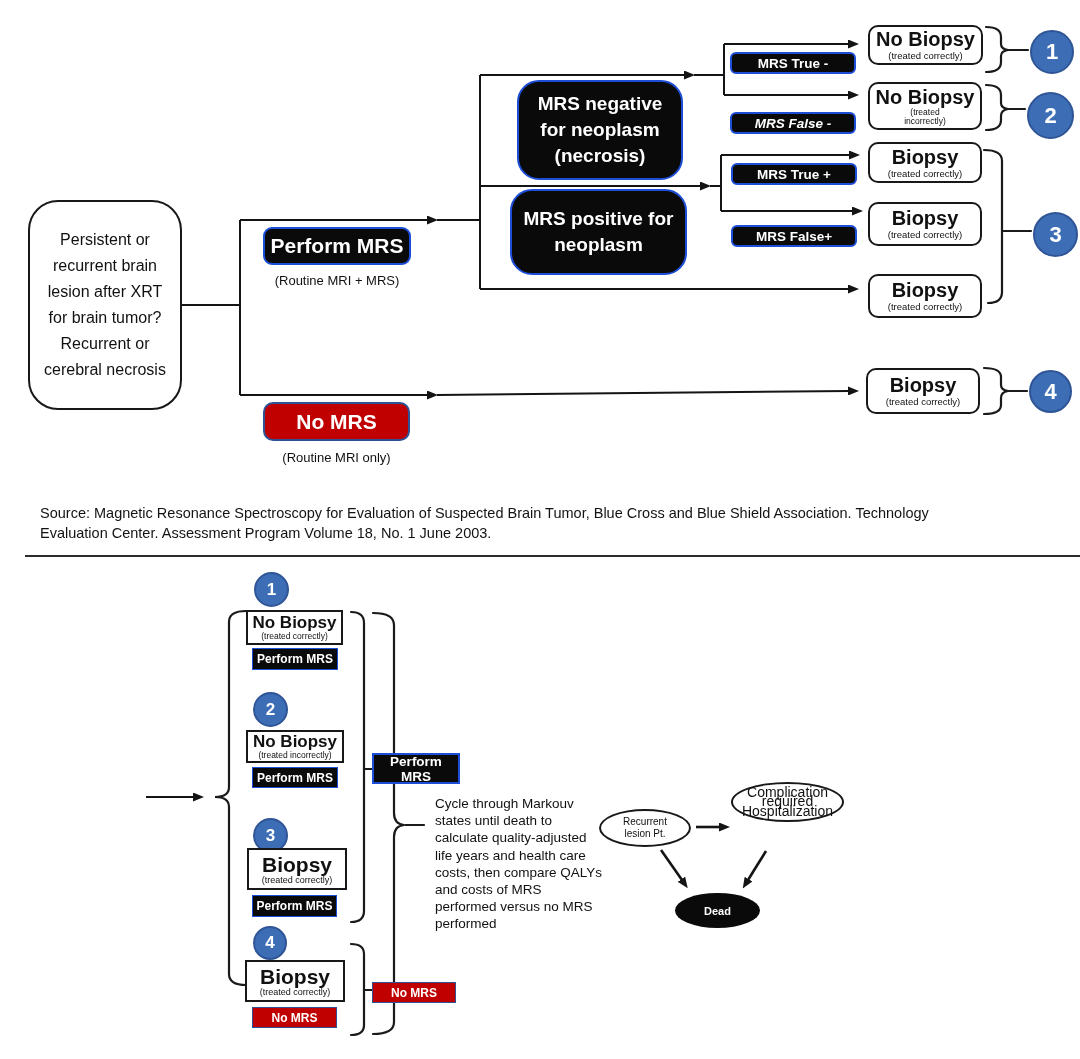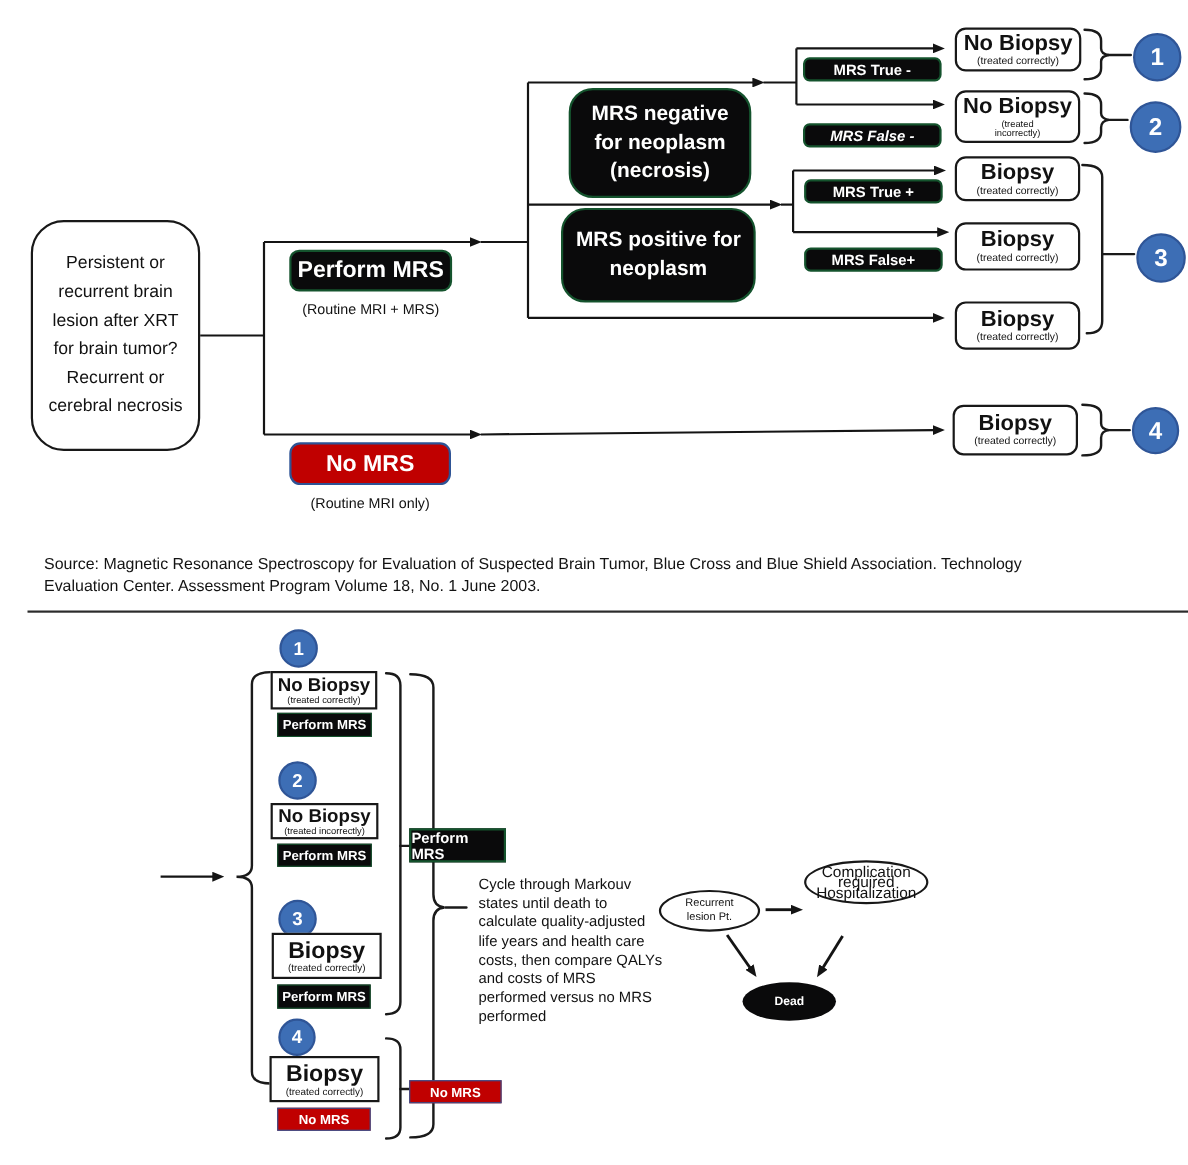--- a/index.html
+++ b/index.html
@@ -1,22 +1,22 @@
 <!DOCTYPE html>
 <html><head>
 <meta charset="utf-8">
 <style>
   html,body{margin:0;padding:0;background:#fff;}
   .canvas{position:relative;width:1080px;height:1059px;background:#fff;
           font-family:"Liberation Sans",sans-serif;color:#111;overflow:hidden;}
   .abs{position:absolute;box-sizing:border-box;}
   svg.wires{position:absolute;left:0;top:0;z-index:1;}
   .node{z-index:2;display:flex;flex-direction:column;align-items:center;justify-content:center;
-        box-sizing:border-box;position:absolute;}
-  .nblack{background:#0a0a0b;color:#fff;border:2px solid #14532d;font-weight:700;}
+        text-align:center;box-sizing:border-box;position:absolute;}
+  .nblack{background:#0a0a0b;color:#fff;border:2px solid #1d4ed8;font-weight:700;}
   .nred{background:#c00000;color:#fff;border:2px solid #2e5395;font-weight:700;}
   .nwhite{background:#fff;border:2px solid #181818;color:#111;}
   .circle{background:#3d6eb5;border:2px solid #2f5597;border-radius:50%;color:#fff;font-weight:700;}
   .cap{font-weight:400;}
   .ln{display:block;}
   .src{font-size:14.5px;line-height:20px;color:#131313;}
   .divider{background:#2b2b2b;}
 </style>
 </head>
 <body>

